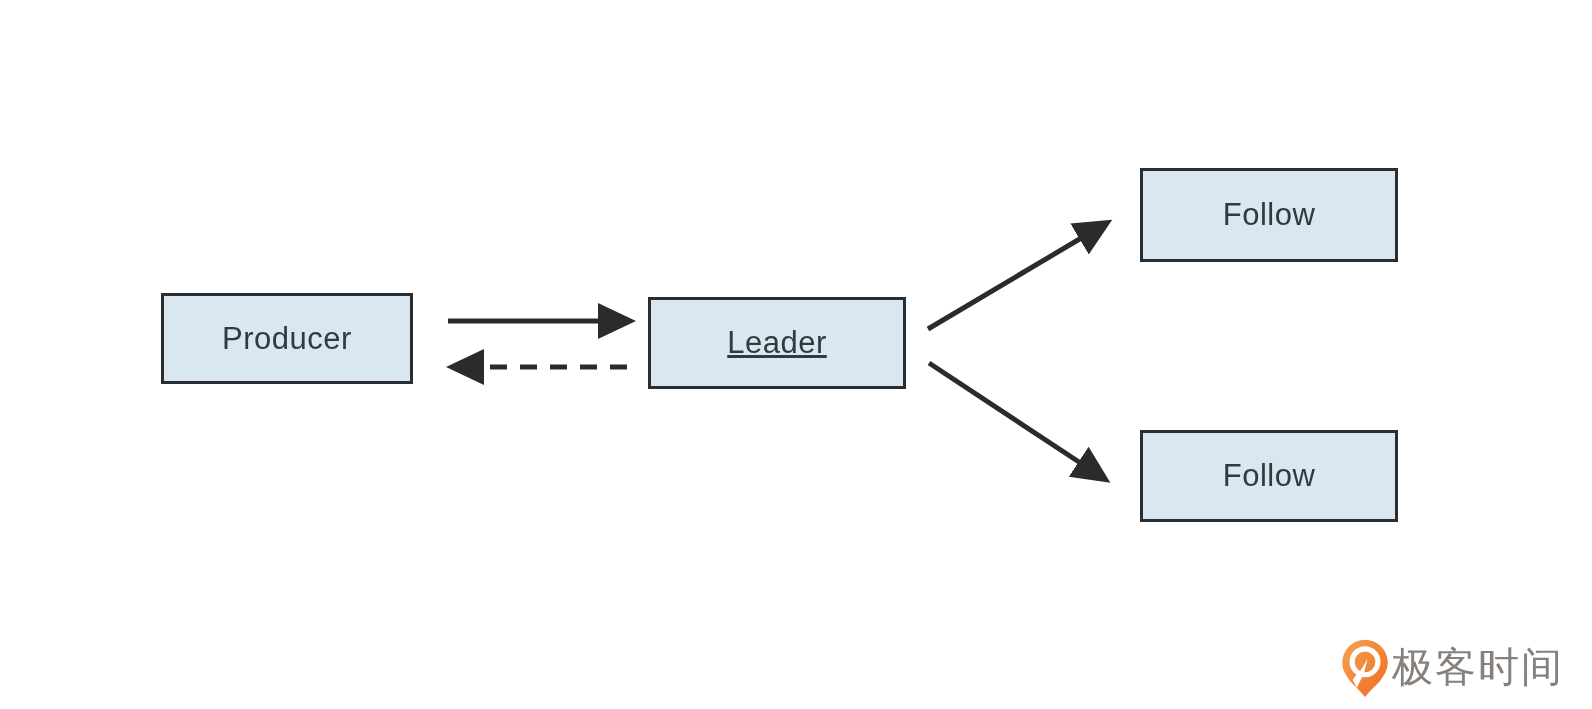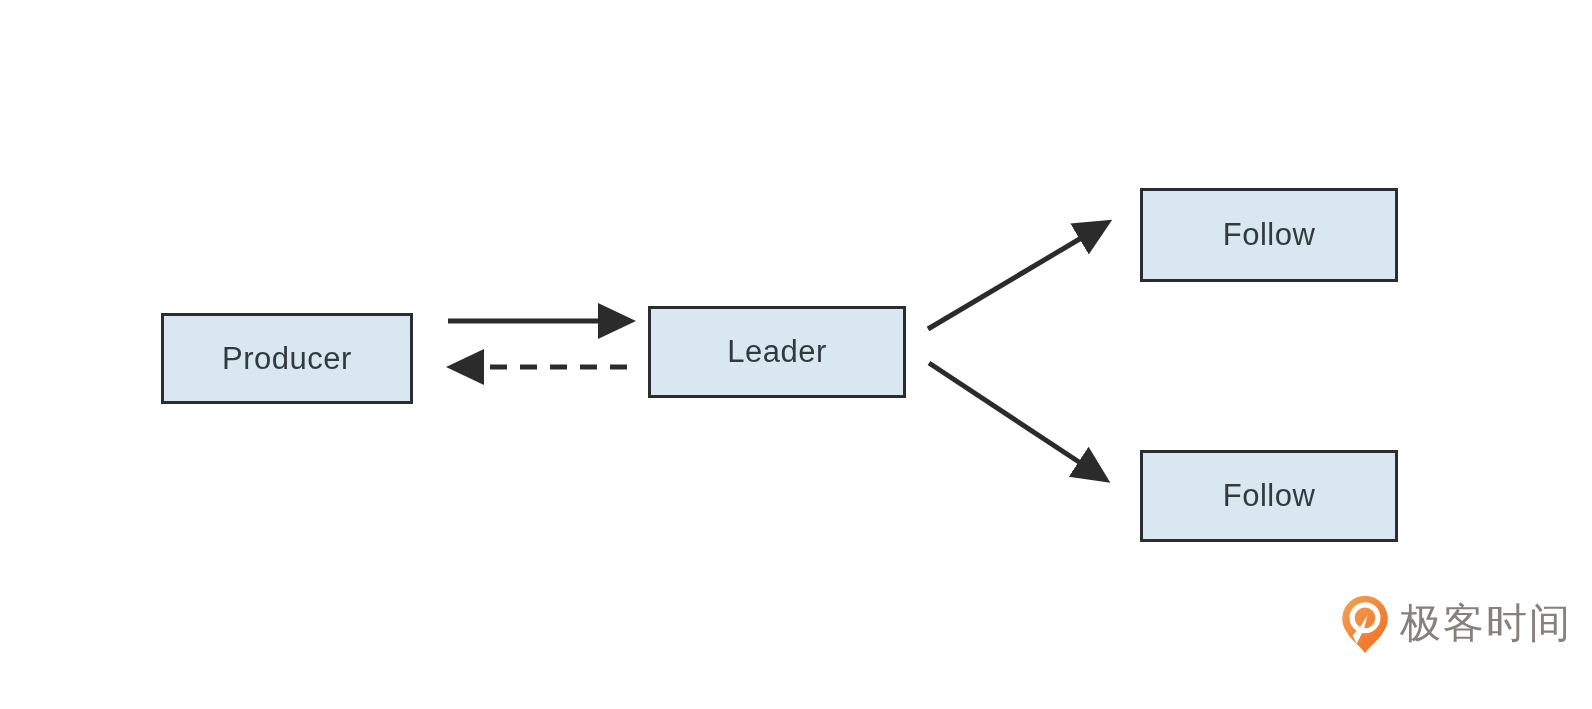--- a/index.html
+++ b/index.html
@@ -19,24 +19,23 @@
     position: absolute;
     box-sizing: border-box;
     background: #d9e8f0;
     border: 3px solid #2a2e33;
     display: flex;
     align-items: center;
     justify-content: center;
     font-size: 31px;
     color: #333a3f;
     letter-spacing: 0.5px;
-    margin-top: 20px;
   }
   #node-producer      { left: 161px;  top: 293px; width: 252px; height: 91px; }
-  #node-leader        { left: 648px;  top: 286px; width: 258px; height: 92px; }
+  #node-leader        { left: 648px;  top: 297px; width: 258px; height: 92px; text-decoration: underline; }
   #node-follow-top    { left: 1140px; top: 168px; width: 258px; height: 94px; }
   #node-follow-bottom { left: 1140px; top: 430px; width: 258px; height: 92px; }
 
   #edges-svg {
     position: absolute;
     left: 0; top: 0;
     width: 1592px;
     height: 709px;
     pointer-events: none;
   }
@@ -45,25 +44,25 @@
     stroke-width: 5;
     fill: none;
   }
   .edge.dashed {
     stroke-dasharray: 17 13;
   }
 
   #logo {
     position: absolute;
     left: 1340px;
-    top: 588px;
+    top: 632px;
     height: 70px;
     display: flex;
     align-items: center;
-    gap: 10px;
+    gap: 2px;
   }
   #logo-text {
     font-size: 41px;
     color: #87817d;
     letter-spacing: 2px;
     white-space: nowrap;
   }
 </style>
 </head>
 <body>

